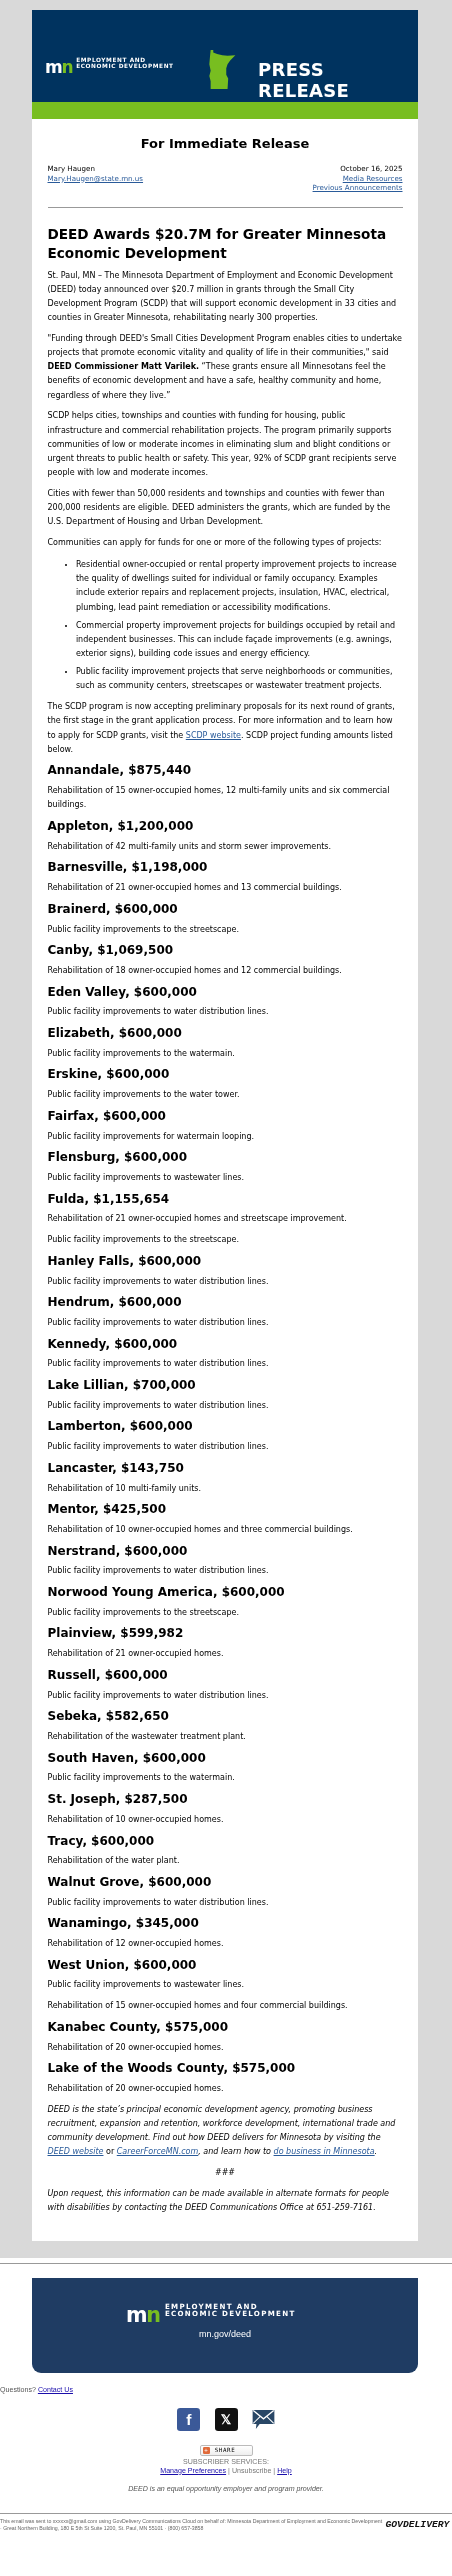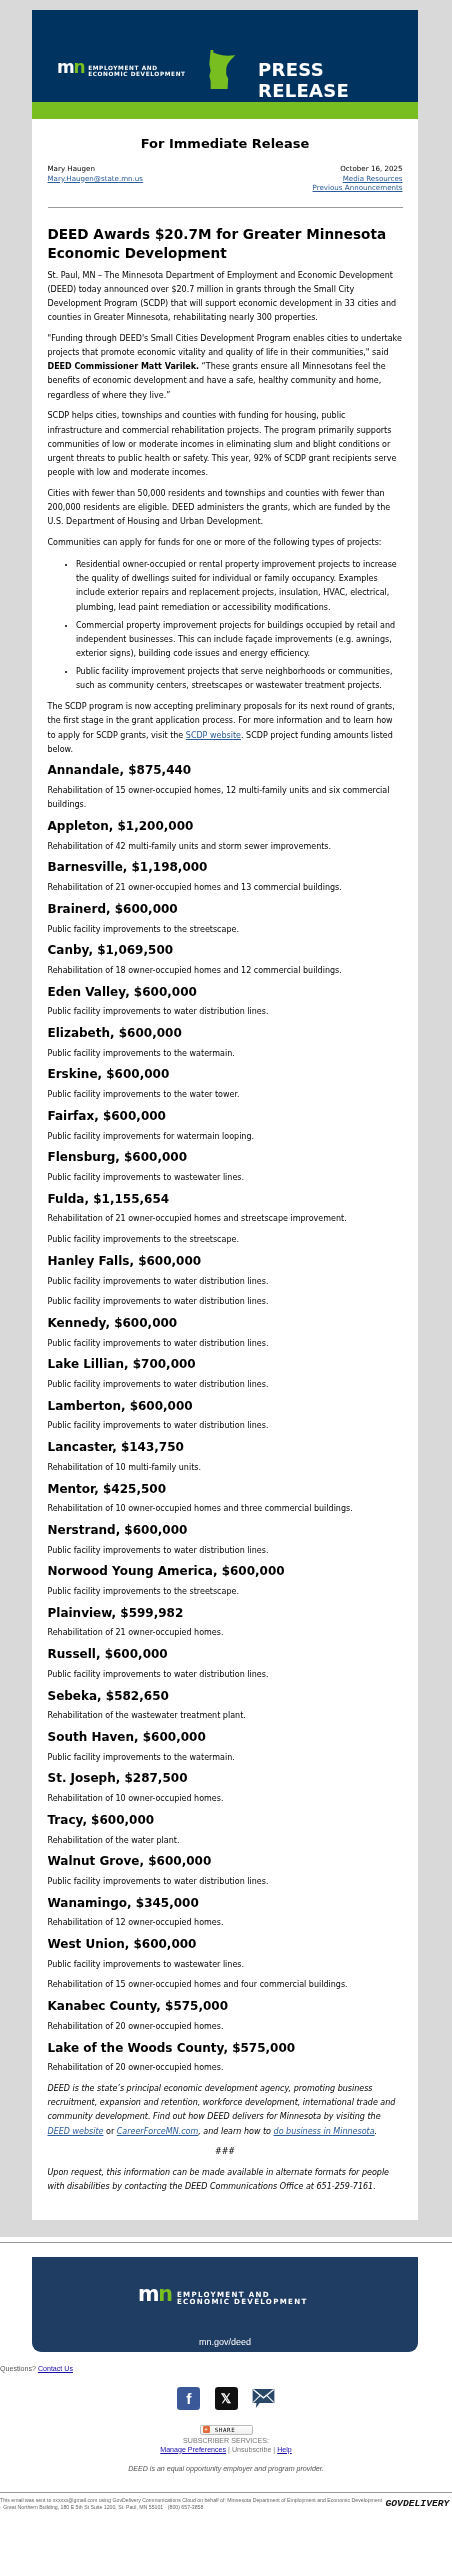--- a/index.html
+++ b/index.html
@@ -1,21 +1,21 @@
 <!DOCTYPE html>
 <html style="font-size:10.3px"><head>
 <meta charset="utf-8">
 <style>
   * { box-sizing: border-box; margin: 0; padding: 0; }
   body { width: 452px; background: #ffffff; font-family: "Liberation Sans", sans-serif; color: #000; }
   .outer { background: #d9d9d9; padding: 10.3px 0 17px 0; }
   .card { width: 386px; margin: 0 auto 0 32px; background: #fff; }
   .hdr { height: 92px; background: #00335f; position: relative; }
   .hdr-stripe { height: 17px; background: #78be20; }
-  .logo { position: absolute; display: flex; align-items: flex-end; margin-left: 12px; }
+  .logo { position: absolute; display: flex; align-items: flex-start; }
   .logo-mark { font-family: "DejaVu Sans", sans-serif; font-weight: bold; color: #fff; letter-spacing: -1.3px; }
   .logo-mark .n { color: #78be20; }
   .logo-text { color: #fff; font-family: "DejaVu Sans", sans-serif; font-weight: bold; letter-spacing: 0.6px; line-height: 1.05; }
   .hdr .logo { left: 13px; top: 47px; }
   .hdr .logo-mark { font-size: 17px; }
   .hdr .logo-text { font-size: 5.8px; margin-left: 3.9px; }
   .state-shape { position: absolute; left: 176px; top: 40px; width: 30px; height: 39px; }
   .press-title { position: absolute; left: 226px; top: 49px; color: #fff; font-family: "DejaVu Sans", sans-serif; font-weight: bold; font-size: 18px; letter-spacing: 0.3px; }
   .content { padding: 11.6px 15.5px 19.4px 15.5px; font-family: "DejaVu Sans", sans-serif; }
   .release { text-align: center; font-size: 13px; font-weight: bold; margin: 5.2px 0 13px; }
@@ -29,21 +29,21 @@
   li { font-size: 8px; line-height: 14.2px; margin-bottom: 3.9px; }
   .grant-name { font-weight: bold; font-size: 12px; line-height: 14.2px; margin-bottom: 6.5px; }
   .grant-desc { font-size: 8px; line-height: 14.2px; margin-bottom: 6.5px; }
   .italic { font-style: italic; }
   .center { text-align: center; }
   .sep { height: 0.6px; background: #999; margin: 5.2px 0 0 0; }
   .foot { width: 386px; margin: 14.2px 0 0 32px; height: 95px; background: #1f3c63; border-radius: 0 0 9px 9px; position: relative; }
   .foot .logo { left: 94px; top: 24.6px; }
   .foot .logo-mark { font-size: 20.7px; }
   .foot .logo-text { font-size: 7.1px; margin-left: 5.2px; letter-spacing: 1.3px; }
-  .foot-url { position: absolute; width: 100%; top: 80px; text-align: center; color: #fff; font-size: 9px; }
+  .foot-url { position: absolute; width: 100%; top: 51px; text-align: center; color: #fff; font-size: 9px; }
   .questions { font-size: 7.1px; color: #555; margin-top: 13px; }
   .social { display: flex; justify-content: center; gap: 14.2px; margin-top: 14.2px; }
   .soc { width: 23px; height: 23px; border-radius: 3.2px; display: flex; align-items: center; justify-content: center; color: #fff; font-weight: bold; font-size: 15.5px; }
   .fb { background: #3b5998; }
   .xx { background: #111; font-size: 13px; }
   .em { background: transparent; }
   .share { margin: 14.2px auto 0; width: 53px; height: 10.3px; border: 0.6px solid #bbb; border-radius: 1.9px; background: linear-gradient(#fff, #eee); font-size: 5.8px; display: flex; align-items: center; font-family: "DejaVu Sans Mono", monospace; letter-spacing: 0.6px; }
   .share-ico { width: 6.5px; height: 6.5px; background: #e06a3a; border-radius: 1.3px; margin: 0 5.2px 0 2.6px; color: #fff; font-size: 5.8px; line-height: 6.5px; text-align: center; }
   .subsvc { text-align: center; font-size: 7.1px; color: #777; margin-top: 2.6px; line-height: 8.4px; }
   .eoe { text-align: center; font-size: 7.1px; color: #555; font-style: italic; margin-top: 10.3px; }
@@ -119,20 +119,21 @@
           <div class="grant-desc">Public facility improvements to the water tower.</div>
           <div class="grant-name">Fairfax, $600,000</div>
           <div class="grant-desc">Public facility improvements for watermain looping.</div>
           <div class="grant-name">Flensburg, $600,000</div>
           <div class="grant-desc">Public facility improvements to wastewater lines.</div>
           <div class="grant-name">Fulda, $1,155,654</div>
           <div class="grant-desc">Rehabilitation of 21 owner-occupied homes and streetscape improvement.</div>
           <div class="grant-desc">Public facility improvements to the streetscape.</div>
           <div class="grant-name">Hanley Falls, $600,000</div>
           <div class="grant-desc">Public facility improvements to water distribution lines.</div>
+          <div class="grant-name">Hendrum, $600,000</div>
           <div class="grant-desc">Public facility improvements to water distribution lines.</div>
           <div class="grant-name">Kennedy, $600,000</div>
           <div class="grant-desc">Public facility improvements to water distribution lines.</div>
           <div class="grant-name">Lake Lillian, $700,000</div>
           <div class="grant-desc">Public facility improvements to water distribution lines.</div>
           <div class="grant-name">Lamberton, $600,000</div>
           <div class="grant-desc">Public facility improvements to water distribution lines.</div>
           <div class="grant-name">Lancaster, $143,750</div>
           <div class="grant-desc">Rehabilitation of 10 multi-family units.</div>
           <div class="grant-name">Mentor, $425,500</div>

